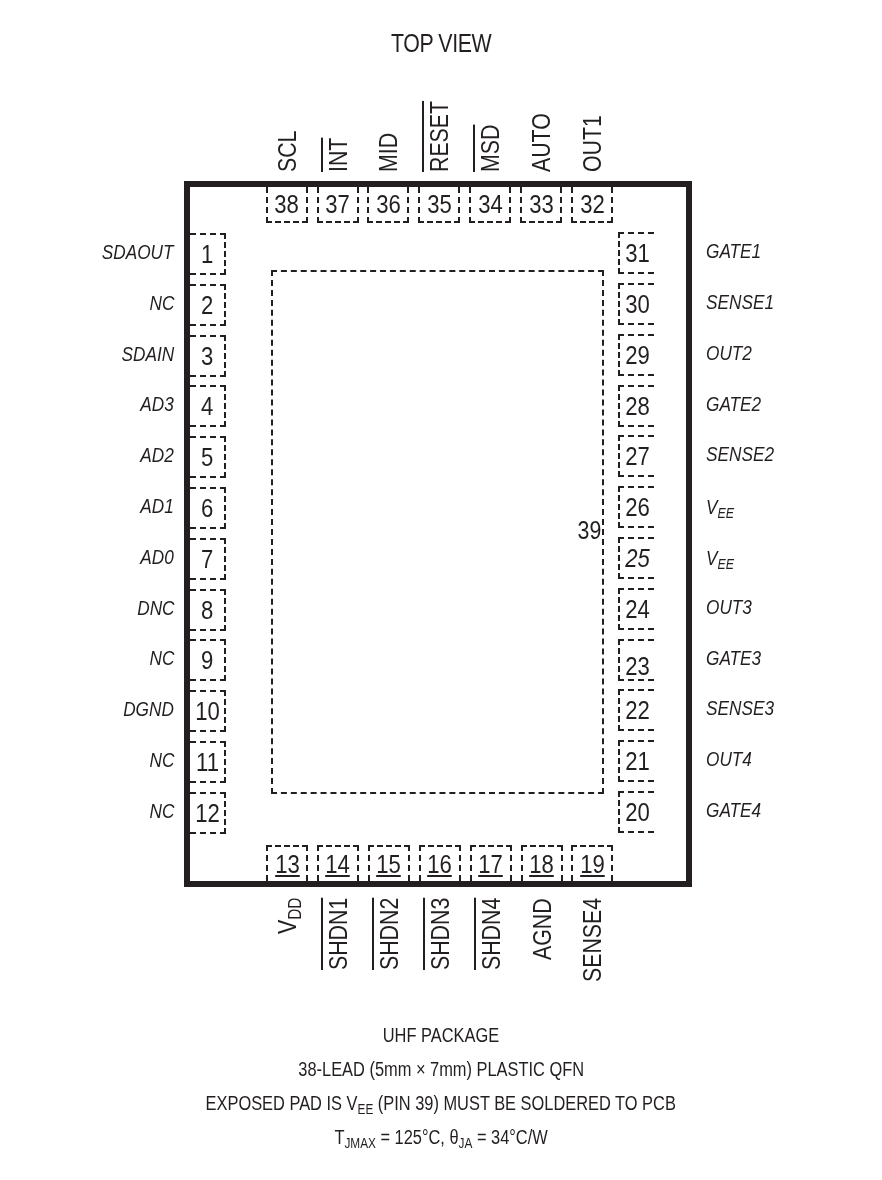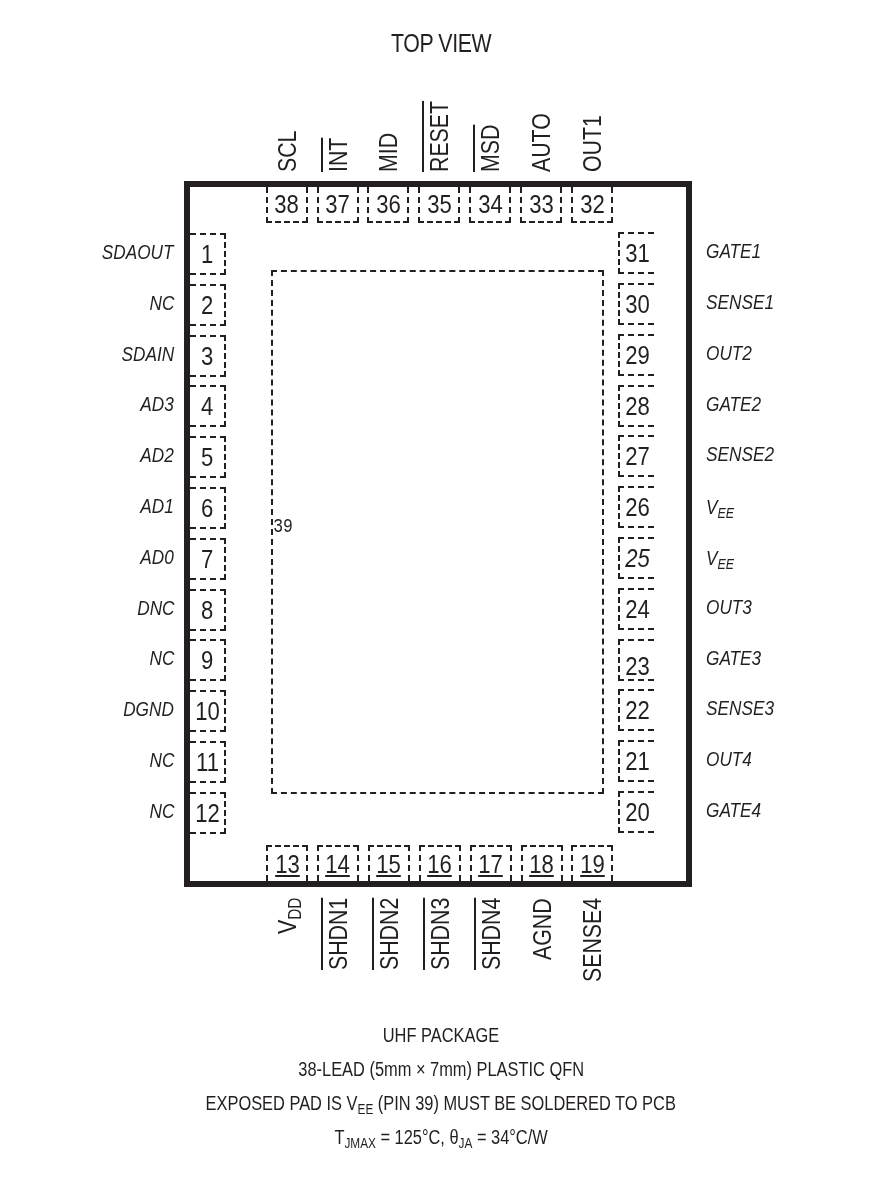--- a/index.html
+++ b/index.html
@@ -5,22 +5,22 @@
   html, body { margin:0; padding:0; background:#ffffff; }
   body { width:882px; height:1180px; position:relative; overflow:hidden;
          font-family:"Liberation Sans", sans-serif; color:#231f20; }
   #top-view { position:absolute; left:0; width:882px; top:28px; text-align:center;
               font-size:26px; letter-spacing:-0.5px; }
   #top-view span { display:inline-block; transform:scaleX(0.82); }
   #package { position:absolute; left:184px; top:181px; width:496px; height:694px;
              border:6px solid #231f20; box-sizing:content-box; }
   #epad { position:absolute; left:271px; top:270px; width:333px; height:524px;
           border:2px dashed #231f20; box-sizing:border-box; }
-  #epad-label { position:absolute; left:271px; top:515px; width:333px; text-align:left;
-                font-size:20px;font-family:Liberation Mono, monospace; }
+  #epad-label { position:absolute; left:271px; top:515px; width:333px; text-align:right;
+                font-size:26px; }
   #epad-label span { display:inline-block; transform:scaleX(0.82); }
   .pad { position:absolute; border:2px dashed #231f20; box-sizing:border-box;
          font-size:26px; line-height:1; display:flex; align-items:center; justify-content:center; }
   .pad span { display:inline-block; transform:scaleX(0.85); }
   .pad.left  { left:190px; width:36px; height:42px; border-left:none; }
   .pad.right { left:618px; width:36px; height:42px; border-right:none; }
   .pad.top   { top:187px; width:42px; height:36px; border-top:none; }
   .pad.bottom{ top:845px; width:42px; height:36px; border-bottom:none;text-decoration:underline; }
   .lbl { position:absolute; font-size:21px; line-height:1; white-space:nowrap;font-style:italic; }
   .lbl .t { display:inline-block; transform:scaleX(0.82); }

